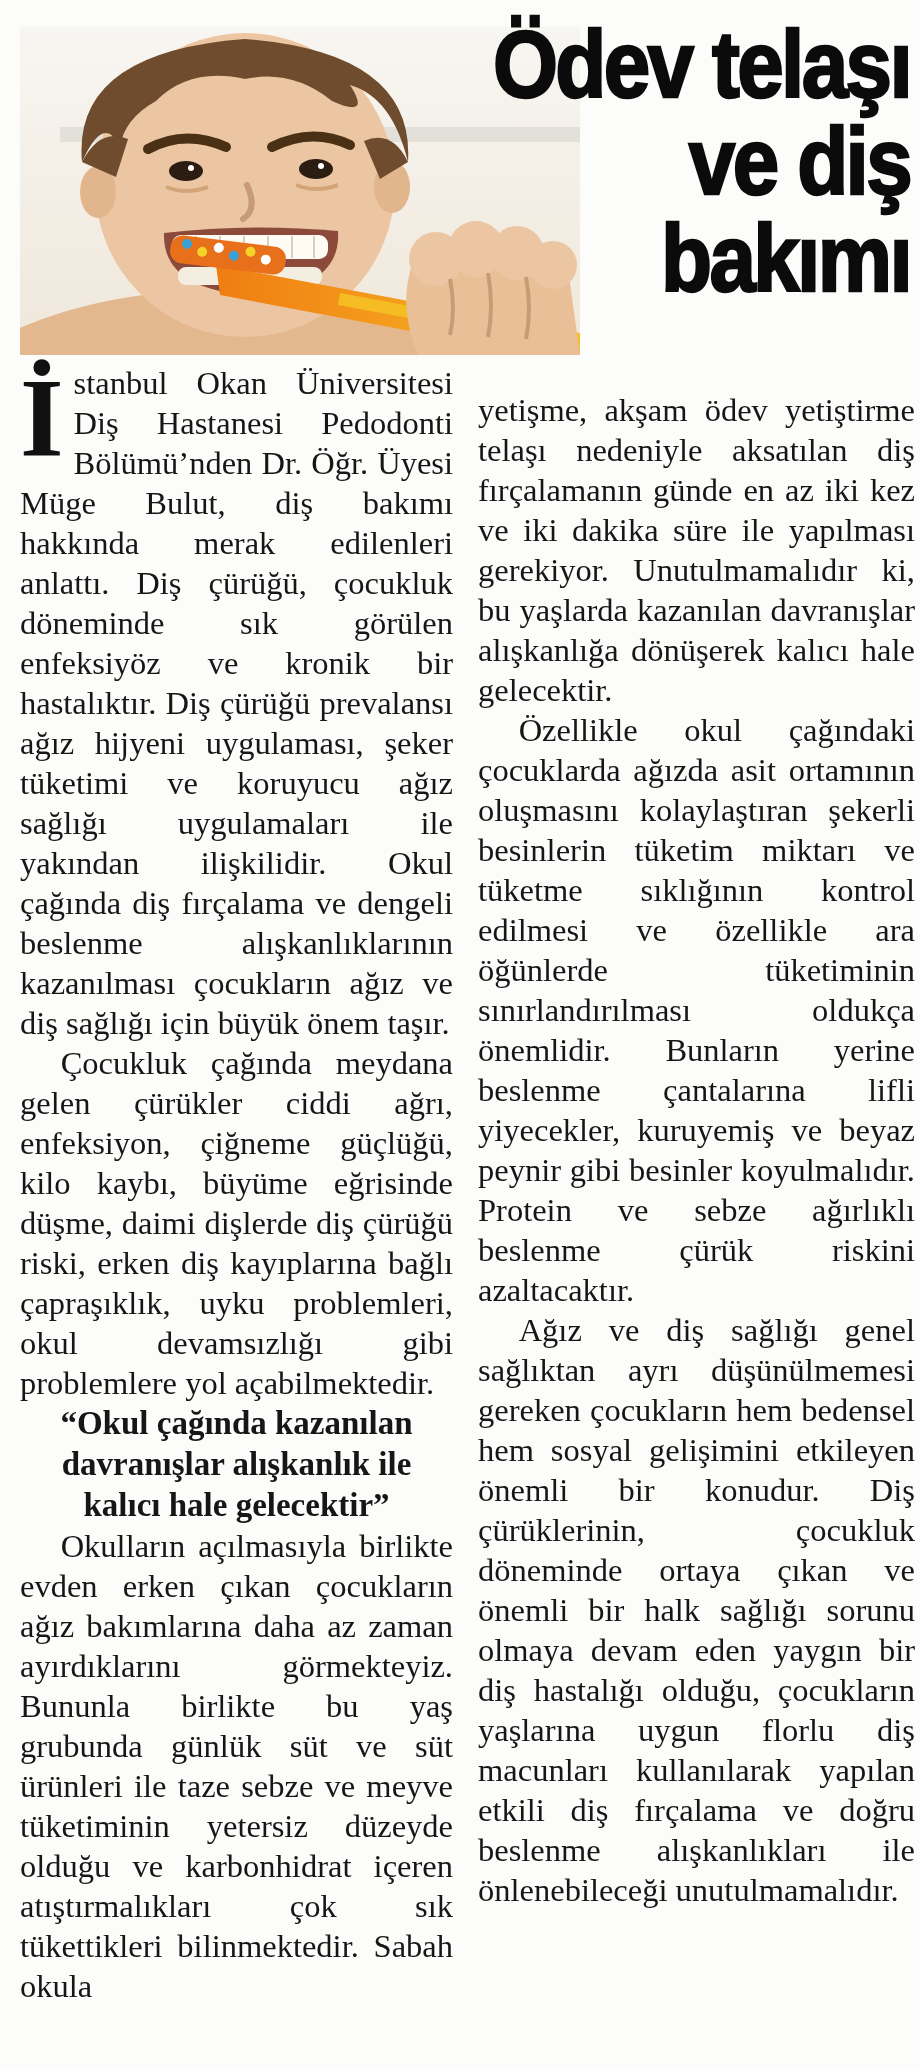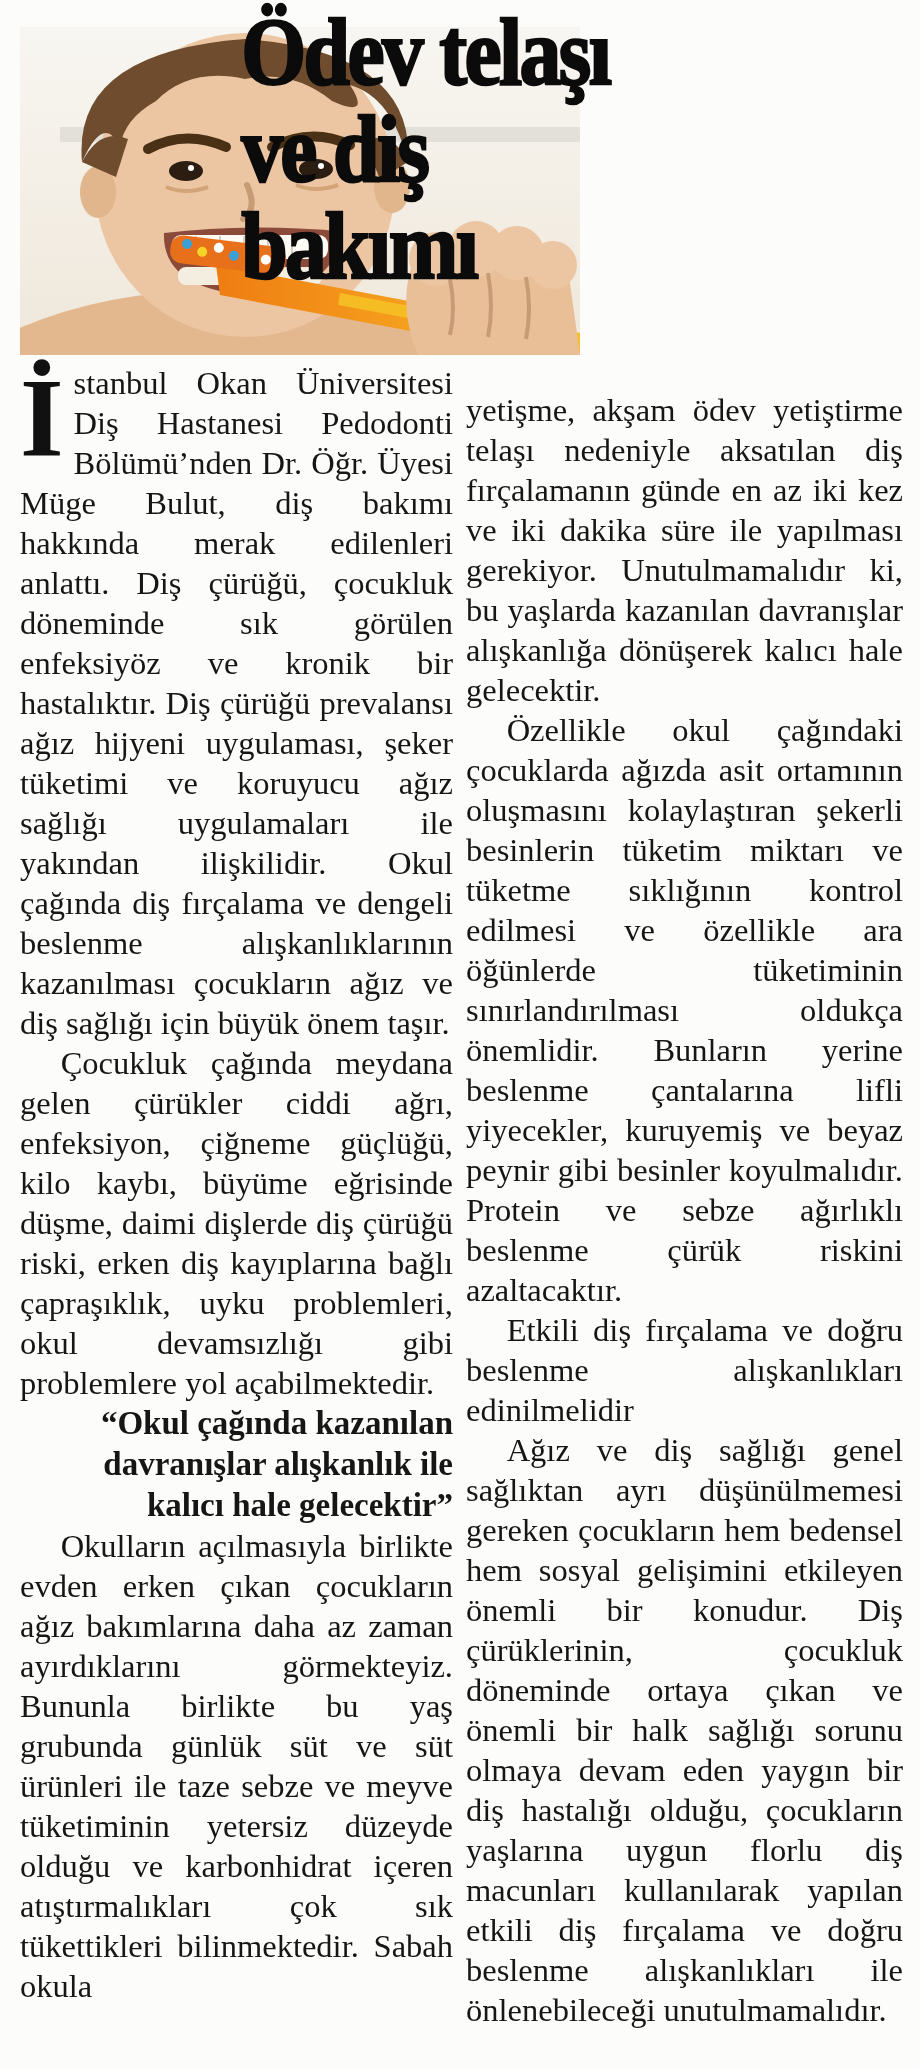--- a/index.html
+++ b/index.html
@@ -3,23 +3,23 @@
 <meta charset="utf-8">
 <style>
   html,body{margin:0;padding:0;background:#ffffff;}
   #page{
     position:relative;width:920px;height:2069px;overflow:hidden;
     background:#fcfcfb;color:#161616;
     font-family:"Liberation Serif", serif;
   }
   
   #headline{
-    position:absolute;top:4px;right:10px;width:760px;
-    text-align:left;
-    font-family:Liberation Serif, serif;
+    position:absolute;top:16px;right:10px;width:760px;
+    text-align:right;
+    font-family:Liberation Sans, sans-serif;
     font-weight:bold;
     color:#0b0b0b;
     z-index:5;
   }
   .hl-line{
     font-size:95px;
     line-height:97px;
     letter-spacing:-3px;
     transform:scaleX(0.88);
     transform-origin:100% 50%;
@@ -33,26 +33,26 @@
   }
   #photo svg{display:block;}
   
   .col{
     position:absolute;top:363px;
     font-size:32.5px;line-height:40px;
     text-align:justify;
     z-index:4;
   }
   #col-left{left:20px;width:433px;}
-  #col-right{left:466px;width:437px;padding-top:27px;}
+  #col-right{left:478px;width:437px;padding-top:27px;}
   .para{margin:0;}
   .para-indent{text-indent:1.25em;font-family:Liberation Serif, serif;}
   .para-flow{text-indent:0;}
   .subhead{
-    font-weight:bold;text-align:right;text-indent:0;
+    font-weight:bold;text-align:center;text-indent:0;
     font-size:33px;line-height:41px;
   }
   .dropcap{
     float:left;
     font-weight:bold;
     font-size:112px;
     line-height:90px;
     margin:10px 10px -6px 0;
     color:#111;
   }
@@ -148,17 +148,16 @@
 
   <div class="col" id="col-left">
       <p class="para para-flow"><span class="dropcap">İ</span>stanbul Okan Üniversitesi Diş Hastanesi Pedodonti Bölümü’nden Dr. Öğr. Üyesi Müge Bulut, diş bakımı hakkında merak edilenleri anlattı. Diş çürüğü, çocukluk döneminde sık görülen enfeksiyöz ve kronik bir hastalıktır. Diş çürüğü prevalansı ağız hijyeni uygulaması, şeker tüketimi ve koruyucu ağız sağlığı uygulamaları ile yakından ilişkilidir. Okul çağında diş fırçalama ve dengeli beslenme alışkanlıklarının kazanılması çocukların ağız ve diş sağlığı için büyük önem taşır.</p>
       <p class="para para-indent">Çocukluk çağında meydana gelen çürükler ciddi ağrı, enfeksiyon, çiğneme güçlüğü, kilo kaybı, büyüme eğrisinde düşme, daimi dişlerde diş çürüğü riski, erken diş kayıplarına bağlı çapraşıklık, uyku problemleri, okul devamsızlığı gibi problemlere yol açabilmektedir.</p>
       <p class="para subhead">“Okul çağında kazanılan davranışlar alışkanlık ile kalıcı hale gelecektir”</p>
       <p class="para para-indent">Okulların açılmasıyla birlikte evden erken çıkan çocukların ağız bakımlarına daha az zaman ayırdıklarını görmekteyiz. Bununla birlikte bu yaş grubunda günlük süt ve süt ürünleri ile taze sebze ve meyve tüketiminin yetersiz düzeyde olduğu ve karbonhidrat içeren atıştırmalıkları çok sık tükettikleri bilinmektedir. Sabah okula</p>
     </div>
   <div class="col" id="col-right">
       <p class="para para-flow">yetişme, akşam ödev yetiştirme telaşı nedeniyle aksatılan diş fırçalamanın günde en az iki kez ve iki dakika süre ile yapılması gerekiyor. Unutulmamalıdır ki, bu yaşlarda kazanılan davranışlar alışkanlığa dönüşerek kalıcı hale gelecektir.</p>
       <p class="para para-indent">Özellikle okul çağındaki çocuklarda ağızda asit ortamının oluşmasını kolaylaştıran şekerli besinlerin tüketim miktarı ve tüketme sıklığının kontrol edilmesi ve özellikle ara öğünlerde tüketiminin sınırlandırılması oldukça önemlidir. Bunların yerine beslenme çantalarına lifli yiyecekler, kuruyemiş ve beyaz peynir gibi besinler koyulmalıdır. Protein ve sebze ağırlıklı beslenme çürük riskini azaltacaktır.</p>
-      <p class="para para-indent">Etkili diş fırçalama ve doğru beslenme alışkanlıkları edinilmelidir</p>
       <p class="para para-indent">Ağız ve diş sağlığı genel sağlıktan ayrı düşünülmemesi gereken çocukların hem bedensel hem sosyal gelişimini etkileyen önemli bir konudur. Diş çürüklerinin, çocukluk döneminde ortaya çıkan ve önemli bir halk sağlığı sorunu olmaya devam eden yaygın bir diş hastalığı olduğu, çocukların yaşlarına uygun florlu diş macunları kullanılarak yapılan etkili diş fırçalama ve doğru beslenme alışkanlıkları ile önlenebileceği unutulmamalıdır.</p>
     </div>
 
 </div>
 
 </body></html>

